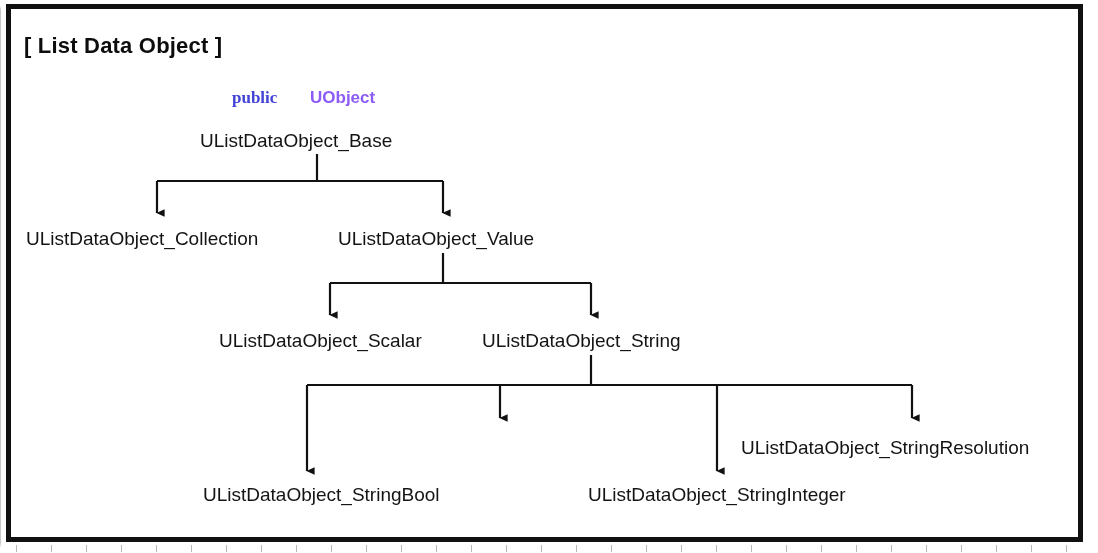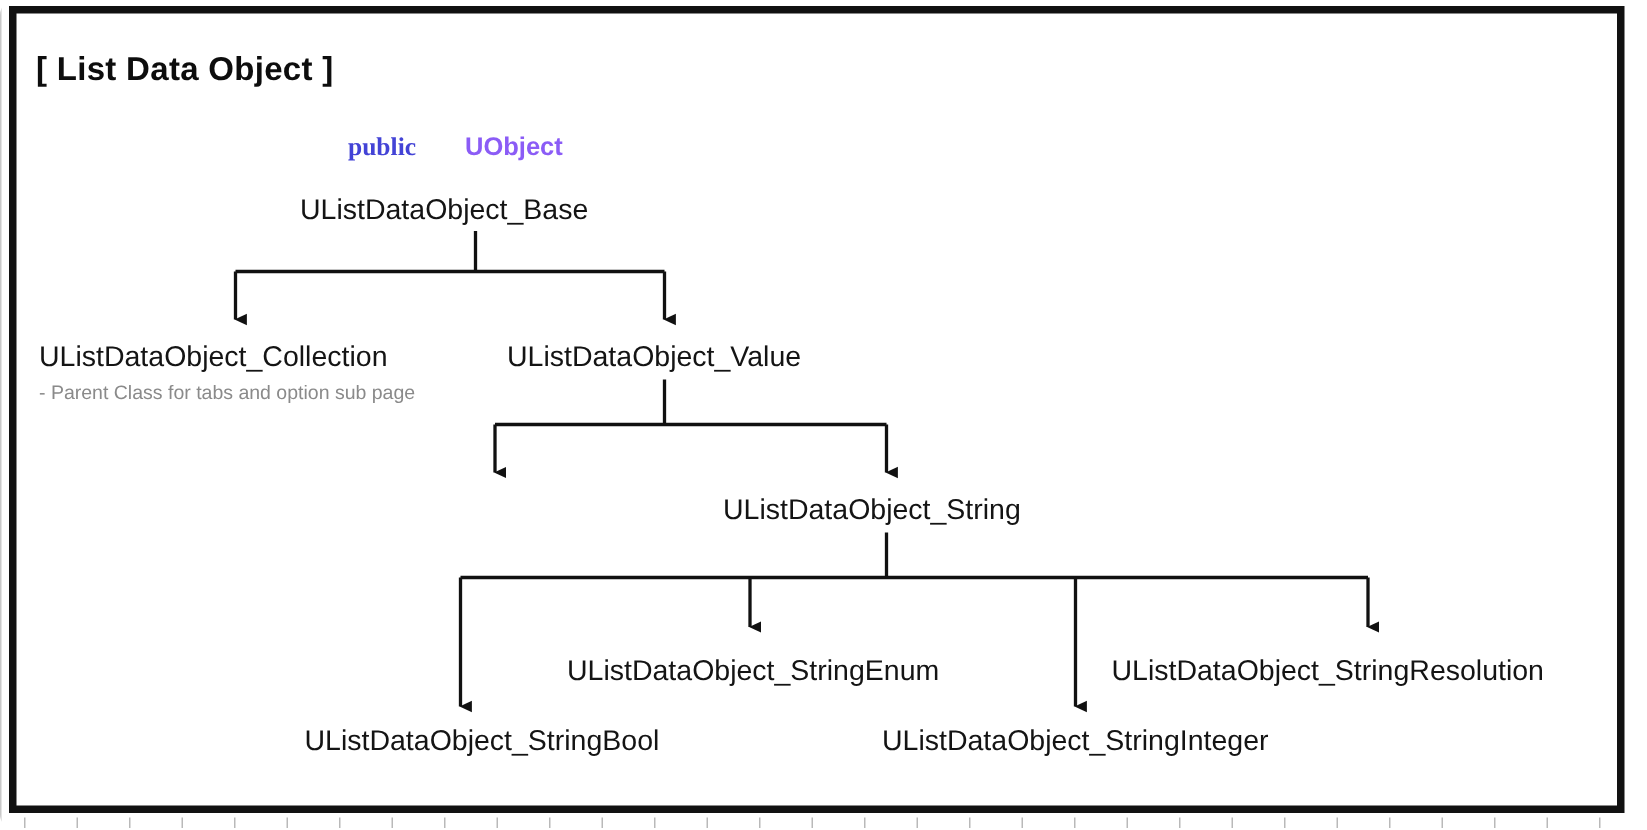--- a/index.html
+++ b/index.html
@@ -181,28 +181,27 @@
   <div class="title">[ List Data Object ]</div>
 
   <div class="kw-public">public</div>
 
   <div class="kw-uobject">UObject</div>
 
   <div class="node" style="left:200px; top:131px;">UListDataObject_Base</div>
 
   <div class="node" style="left:26px; top:229px;">UListDataObject_Collection</div>
 
-  <div class="note" style="left:26px; top:254px;">- Parent Class for tabs and option sub page</div>
 
   <div class="node" style="left:338px; top:229px;">UListDataObject_Value</div>
 
+  <div class="node" style="left:219px; top:331px;">UListDataObject_Scalar</div>
 
   <div class="node" style="left:482px; top:331px;">UListDataObject_String</div>
 
   <div class="node" style="left:203px; top:485px;">UListDataObject_StringBool</div>
 
-  <div class="node" style="left:378px; top:438px;">UListDataObject_StringEnum</div>
 
   <div class="node" style="left:588px; top:485px;">UListDataObject_StringInteger</div>
 
   <div class="node" style="left:741px; top:438px;">UListDataObject_StringResolution</div>
 
 </div>
 
 </body></html>

